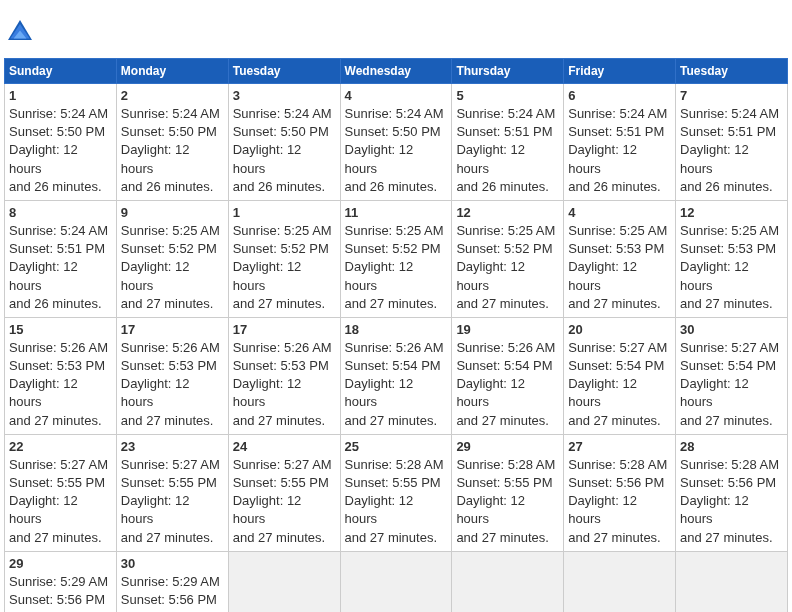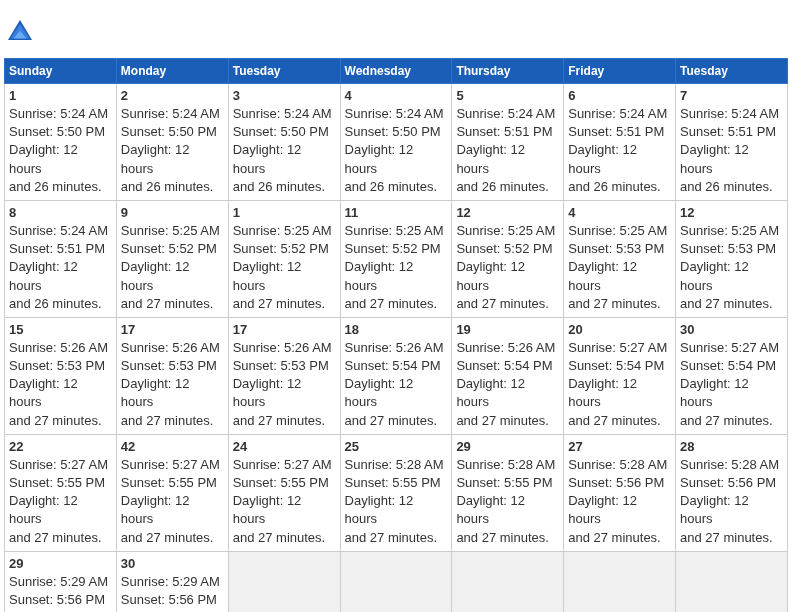--- a/index.html
+++ b/index.html
@@ -308,21 +308,21 @@
         <tr>
           <td>
         <span class="day-num">22</span>
         <div class="cell-text">
           Sunrise: 5:27 AM<br>
           Sunset: 5:55 PM<br>
           Daylight: 12 hours<br>and 27 minutes.
         </div>
       </td>
           <td>
-        <span class="day-num">42</span>
+        <span class="day-num">23</span>
         <div class="cell-text">
           Sunrise: 5:27 AM<br>
           Sunset: 5:55 PM<br>
           Daylight: 12 hours<br>and 27 minutes.
         </div>
       </td>
           <td>
         <span class="day-num">24</span>
         <div class="cell-text">
           Sunrise: 5:27 AM<br>

